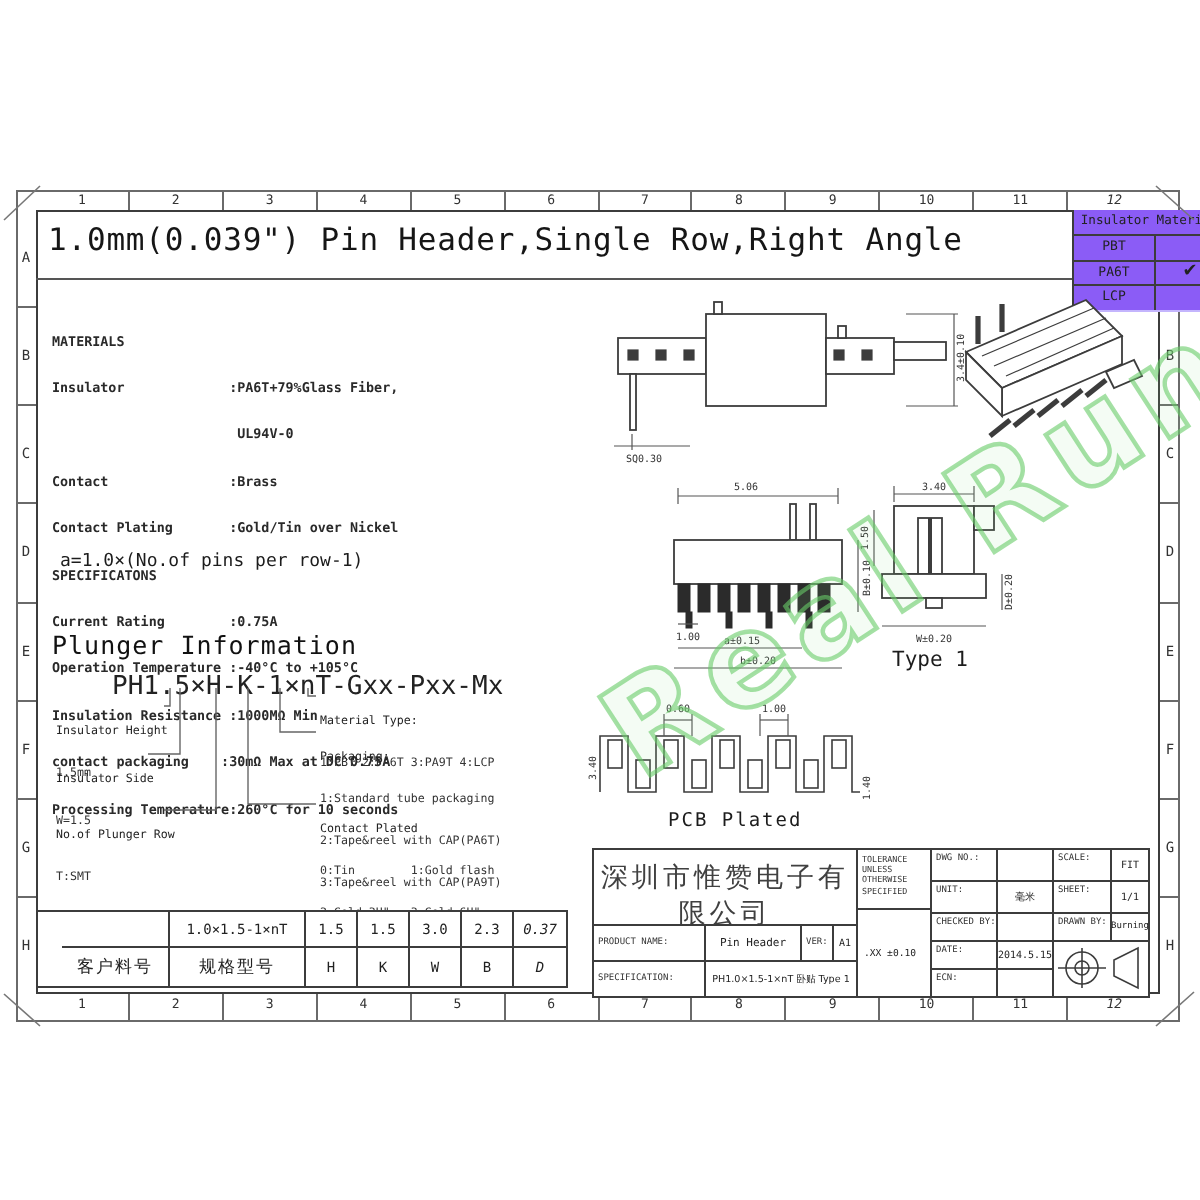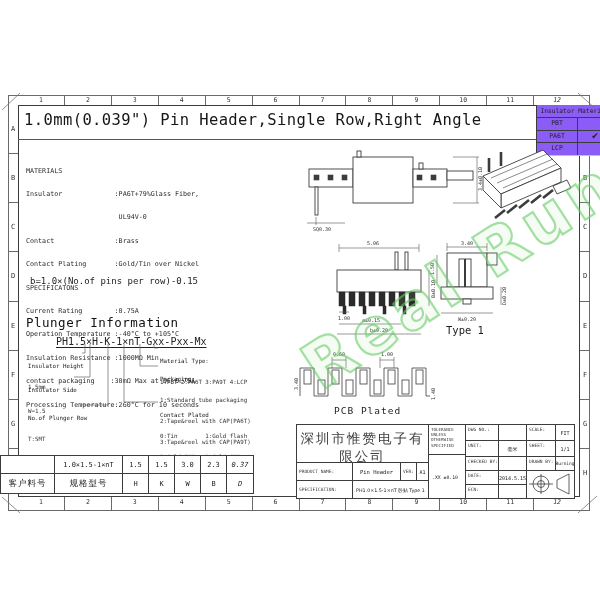--- a/index.html
+++ b/index.html
@@ -17,36 +17,36 @@
   .rlet{flex:1;border-bottom:1px solid #6a6a6a;font-size:7px;display:flex;align-items:center;justify-content:center;color:#333;}
   .rlet:last-child{border-bottom:none;}
   .page-title{position:absolute;left:24px;top:111px;font-size:15.5px;letter-spacing:.4px;color:#161616;white-space:nowrap;}
   .title-rule{position:absolute;left:18px;top:139px;width:562px;border-top:1px solid #555;}
   .ins-table{position:absolute;left:504px;top:105px;width:76px;border-left:1px solid #3c3c3c;border-bottom:1px solid #c4b5fd;box-sizing:border-box;background:#8b5cf6;margin-left:32px;}
   .ins-header{font-size:6.3px;text-align:center;border-bottom:1px solid #3c3c3c;height:12px;line-height:12px;}
   .ins-row{display:flex;height:11.5px;border-bottom:1px solid #3c3c3c;}
   .ins-row:last-child{border-bottom:none;}
   .ins-mat{width:40px;border-right:1px solid #3c3c3c;font-size:6.5px;text-align:center;line-height:11.5px;}
   .ins-chk{flex:1;font-size:9px;text-align:center;line-height:10px;font-family:"DejaVu Sans",sans-serif;}
-  .mat-block{position:absolute;left:26px;top:152px;font-size:6.7px;line-height:7.8px;white-space:pre;color:#2a2a2a;}
+  .mat-block{position:absolute;left:26px;top:152px;font-size:6.7px;line-height:7.8px;white-space:pre;color:#2a2a2a;font-weight:bold;}
   .formulas{position:absolute;left:30px;top:274px;font-size:9px;line-height:14px;color:#1c1c1c;}
   .ord-heading{position:absolute;left:26px;top:315px;font-size:12.5px;letter-spacing:.5px;color:#111;}
-  .part-number{position:absolute;left:56px;top:336px;font-size:10px;text-decoration:underline;text-underline-offset:2px;color:#222;white-space:nowrap;}
+  .part-number{position:absolute;left:56px;top:336px;font-size:13px;text-underline-offset:2px;color:#222;white-space:nowrap;}
   .callout{position:absolute;font-size:5.8px;line-height:7px;color:#333;white-space:pre;}
   .callout .c-title{color:#222;}
   .anno-svg{position:absolute;left:0;top:0;width:600px;height:600px;pointer-events:none;}
   .dsvg{position:absolute;}
   .dim{font-size:5px;fill:#333;font-family:"DejaVu Sans Mono",monospace;}
   .type-label{position:absolute;left:446px;top:324px;font-size:10.5px;color:#1c1c1c;}
   .pcb-label{position:absolute;left:334px;top:405px;font-size:9.5px;letter-spacing:1px;color:#1c1c1c;}
   .watermark{position:absolute;left:255px;top:190px;width:410px;height:170px;display:flex;align-items:center;justify-content:center;
              transform:rotate(-33deg);font-family:"DejaVu Sans",sans-serif;font-weight:bold;font-size:64px;letter-spacing:5px;
              color:rgba(150,225,150,0.10);-webkit-text-stroke:2.2px rgba(104,204,104,0.60);pointer-events:none;white-space:nowrap;}
-  .size-table{position:absolute;left:0;top:455px;display:grid;grid-template-columns:54px 68px 26px 26px 26px 26px 26px;
-              grid-template-rows:18px 19px;border:1px solid #3c3c3c;background:#fff;}
+  .size-table{position:absolute;left:18px;top:455px;display:grid;grid-template-columns:54px 68px 26px 26px 26px 26px 26px;
+              grid-template-rows:18px 19px;border:1px solid #3c3c3c;background:#fff;padding-left:12px;}
   .st-cell{border-right:1px solid #3c3c3c;border-bottom:1px solid #3c3c3c;display:flex;align-items:center;justify-content:center;
            font-size:7px;color:#222;}
   .st-cell.cjk{font-family:"DejaVu Sans",sans-serif;font-size:8.5px;letter-spacing:1px;}
   .st-cell.last-col{border-right:none;font-style:italic;} .st-cell.last-row{border-bottom:none;}
   .tblock{position:absolute;left:296px;top:424px;width:277px;height:73px;border:1px solid #3c3c3c;background:#fff;box-sizing:content-box;}
   .tb{position:absolute;box-sizing:border-box;overflow:hidden;}
   .bdr{border-right:1px solid #3c3c3c;} .bdb{border-bottom:1px solid #3c3c3c;}
   .tb-label{font-size:4.5px;color:#333;padding:2px 0 0 2px;font-family:"DejaVu Sans Mono",monospace;}
   .tb-val{font-size:5px;color:#222;display:flex;align-items:center;justify-content:center;}
   .company-cn{font-family:"DejaVu Sans",sans-serif;font-size:13.5px;letter-spacing:2px;text-align:center;padding-top:5px;color:#404040;}
@@ -138,21 +138,21 @@
     <div>Contact Plating       :Gold/Tin over Nickel</div>
     <div>SPECIFICATONS</div>
     <div>Current Rating        :0.75A</div>
     <div>Operation Temperature :-40°C to +105°C</div>
     <div>Insulation Resistance :1000MΩ Min</div>
     <div>contact packaging    :30mΩ Max at DC 0.75A</div>
     <div>Processing Temperature:260°C for 10 seconds</div>
   </div>
 
   <div class="formulas">
-    <div>b=1.0×(No.of pins per row)-0.15</div>
+    <div>a=1.0×(No.of pins per row-1)</div>
   </div>
 
   <div class="ord-heading">Plunger Information</div>
   <div class="part-number">PH1.5×H-K-1×nT-Gxx-Pxx-Mx</div>
 
   <div class="callout" style="left:28px;top:349px;">
     <div class="c-title">Insulator Height</div>
     <div>1.5mm</div>
   </div>
   <div class="callout" style="left:28px;top:373px;">

